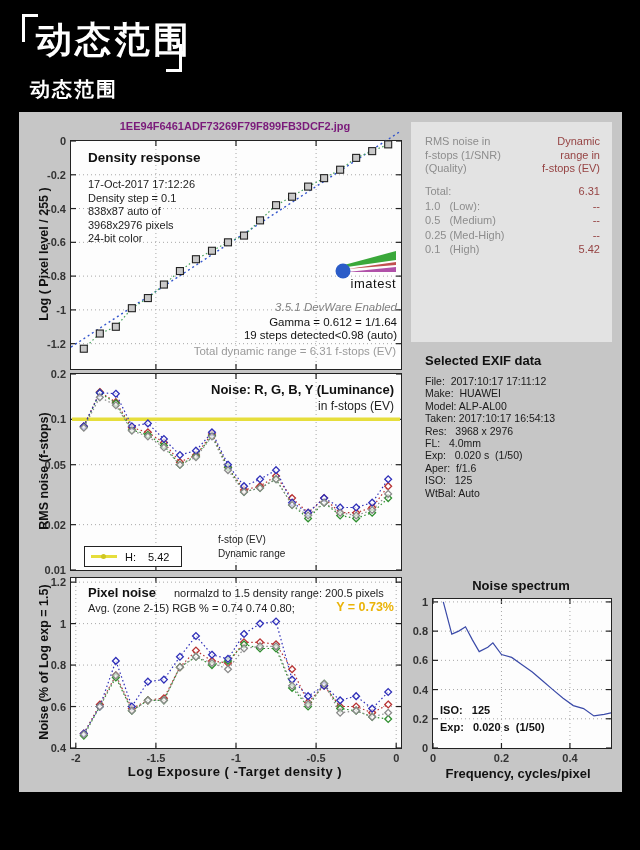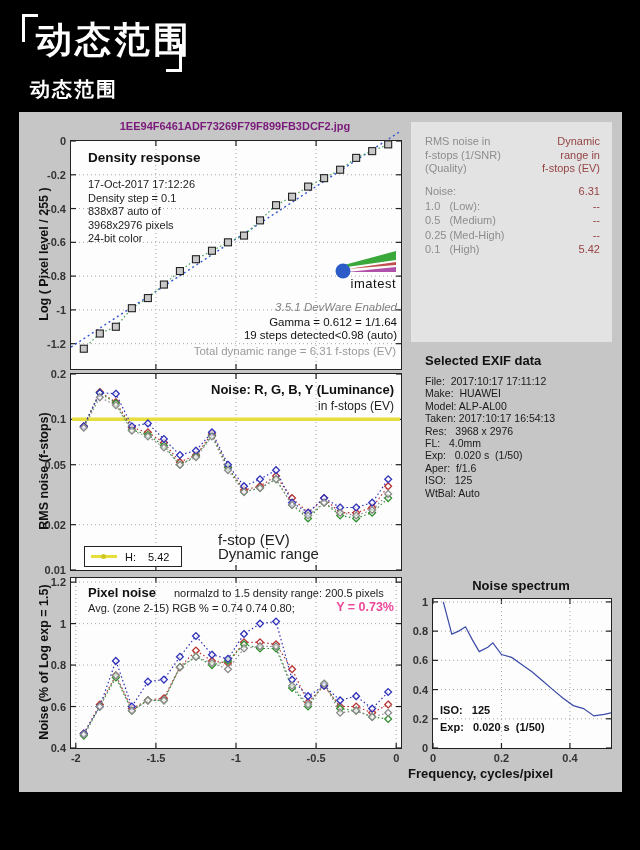--- a/index.html
+++ b/index.html
@@ -27,52 +27,52 @@
   #p1-info{left:88px;top:178px;font-size:11px;line-height:13.5px;color:#222;}
   #p1-version{left:180px;top:301px;width:217px;text-align:right;font-style:italic;font-size:11.5px;color:#7f7f7f;}
   #p1-gamma{left:180px;top:316px;width:217px;text-align:right;font-size:11.5px;color:#111;}
   #p1-steps{left:180px;top:329px;width:217px;text-align:right;font-size:11.5px;color:#111;}
   #p1-total{left:140px;top:345px;width:256px;text-align:right;font-size:11.5px;color:#9a9a9a;}
   #logo{left:332px;top:250px;width:64px;height:44px;}
   #logo-text{position:absolute;right:0px;top:26px;font-size:13px;color:#111;letter-spacing:0.5px;}
   
   #p2-title{left:150px;top:382px;width:244px;text-align:right;font-size:13px;font-weight:bold;color:#111;}
   #p2-sub{left:150px;top:399px;width:244px;text-align:right;font-size:12px;color:#222;}
-  #p2-center{left:218px;top:533px;font-size:15px;line-height:13.5px;color:#222;}
+  #p2-center{left:218px;top:533px;font-size:10px;line-height:13.5px;color:#222;}
   #legend{left:84px;top:546px;width:96px;height:19px;background:#fff;border:1px solid #222;display:flex;align-items:center;}
   #legend-line{width:26px;height:3px;background:#e6de3c;margin-left:6px;position:relative;}
   #legend-line::after{content:"";position:absolute;left:10px;top:-1px;width:5px;height:5px;border-radius:50%;background:#cfc722;}
   #legend-h{margin-left:8px;font-size:11px;color:#111;}
   #legend-v{margin-left:12px;font-size:11px;color:#111;}
   
   #p3-title{left:88px;top:585px;font-size:13px;font-weight:bold;color:#111;}
   #p3-note{left:174px;top:587px;font-size:11px;color:#222;}
   #p3-avg{left:88px;top:602px;font-size:11px;color:#222;}
-  #p3-y{left:300px;top:600px;width:94px;text-align:right;font-size:12.5px;font-weight:bold;color:#ec4899;}
+  #p3-y{left:300px;top:600px;width:94px;text-align:right;font-size:12.5px;font-weight:bold;color:#eab308;}
   #p3-xlabel{left:70px;top:764px;width:330px;text-align:center;font-size:13px;font-weight:bold;color:#111;letter-spacing:0.5px;}
   
   .yl{position:absolute;transform:translate(-50%,-50%) rotate(-90deg);white-space:nowrap;
       font-size:12.5px;font-weight:bold;color:#111;}
   
   #dr-box{left:411px;top:122px;width:201px;height:220px;background:#e3e3e3;}
   #dr-hl{position:absolute;left:14px;top:13px;font-size:11px;line-height:13.5px;color:#8d8d8d;}
   #dr-hr{position:absolute;right:12px;top:13px;text-align:right;font-size:11px;line-height:13.5px;color:#964444;}
   #dr-rows{position:absolute;left:14px;top:63px;width:175px;}
   .dr-row{display:flex;justify-content:space-between;height:14.5px;font-size:11px;}
   .dr-label{color:#8d8d8d;white-space:pre;}
   .dr-value{color:#964444;}
   
   #exif-title{left:425px;top:353px;font-size:13px;font-weight:bold;color:#111;}
   #exif-lines{left:425px;top:375px;font-size:10.5px;line-height:12.4px;color:#1a1a1a;}
   #exif-lines div{white-space:pre;}
   
   #sp-title{left:432px;top:578px;width:178px;text-align:center;font-size:13px;font-weight:bold;color:#111;}
   #sp-iso{left:440px;top:704px;font-size:11px;font-weight:bold;color:#111;white-space:pre;}
   #sp-exp{left:440px;top:721px;font-size:11px;font-weight:bold;color:#111;white-space:pre;}
-  #sp-xlabel{left:408px;top:766px;width:220px;text-align:left;font-size:13px;font-weight:bold;color:#111;}
+  #sp-xlabel{left:408px;top:766px;width:220px;text-align:center;font-size:13px;font-weight:bold;color:#111;}
   
   #watermark{left:470px;top:810px;width:152px;text-align:right;font-size:21px;color:#6f6f6f;}
 </style>
 </head>
 <body>
 
 <div class="stage">
 
   <div class="abs" id="bracket-open"></div>
   <div class="abs" id="title">动态范围</div>
@@ -420,36 +420,37 @@
         <path d="M269.126213592233 131.3560975609756L272.526213592233 134.7560975609756L269.126213592233 138.1560975609756L265.726213592233 134.7560975609756Z" fill="#fff" fill-opacity="0.7" stroke="#8a8a8a" stroke-width="1.3"></path>
         <path d="M285.1456310679612 129.2829268292683L288.54563106796115 132.6829268292683L285.1456310679612 136.0829268292683L281.7456310679612 132.6829268292683Z" fill="#fff" fill-opacity="0.7" stroke="#8a8a8a" stroke-width="1.3"></path>
         <path d="M301.16504854368935 135.50243902439024L304.56504854368933 138.90243902439025L301.16504854368935 142.30243902439025L297.7650485436894 138.90243902439025Z" fill="#fff" fill-opacity="0.7" stroke="#8a8a8a" stroke-width="1.3"></path>
         <path d="M317.18446601941747 131.3560975609756L320.58446601941745 134.7560975609756L317.18446601941747 138.1560975609756L313.7844660194175 134.7560975609756Z" fill="#fff" fill-opacity="0.7" stroke="#8a8a8a" stroke-width="1.3"></path>
       </svg>
   </div>
   <div class="abs" id="p3-title">Pixel noise</div>
   <div class="abs" id="p3-note">normalzd to 1.5 density range: 200.5 pixels</div>
   <div class="abs" id="p3-avg">Avg. (zone 2-15) RGB % = 0.74  0.74  0.80;</div>
   <div class="abs" id="p3-y">Y = 0.73%</div>
+  <div class="abs" id="p3-xlabel">Log Exposure ( -Target density )</div>
   <div class="abs yl" style="left:44px;top:662px;">Noise (% of Log exp = 1.5)</div>
 
   <div class="abs" id="dr-box">
     <div id="dr-hl">
       <div>RMS noise in</div>
       <div>f-stops (1/SNR)</div>
       <div>(Quality)</div>
     </div>
     <div id="dr-hr">
       <div>Dynamic</div>
       <div>range in</div>
       <div>f-stops (EV)</div>
     </div>
     <div id="dr-rows">
       <div class="dr-row">
-        <span class="dr-label">Noise:</span>
+        <span class="dr-label">Total:</span>
         <span class="dr-value">6.31</span>
       </div>
       <div class="dr-row">
         <span class="dr-label">1.0   (Low):</span>
         <span class="dr-value">--</span>
       </div>
       <div class="dr-row">
         <span class="dr-label">0.5   (Medium)</span>
         <span class="dr-value">--</span>
       </div>

